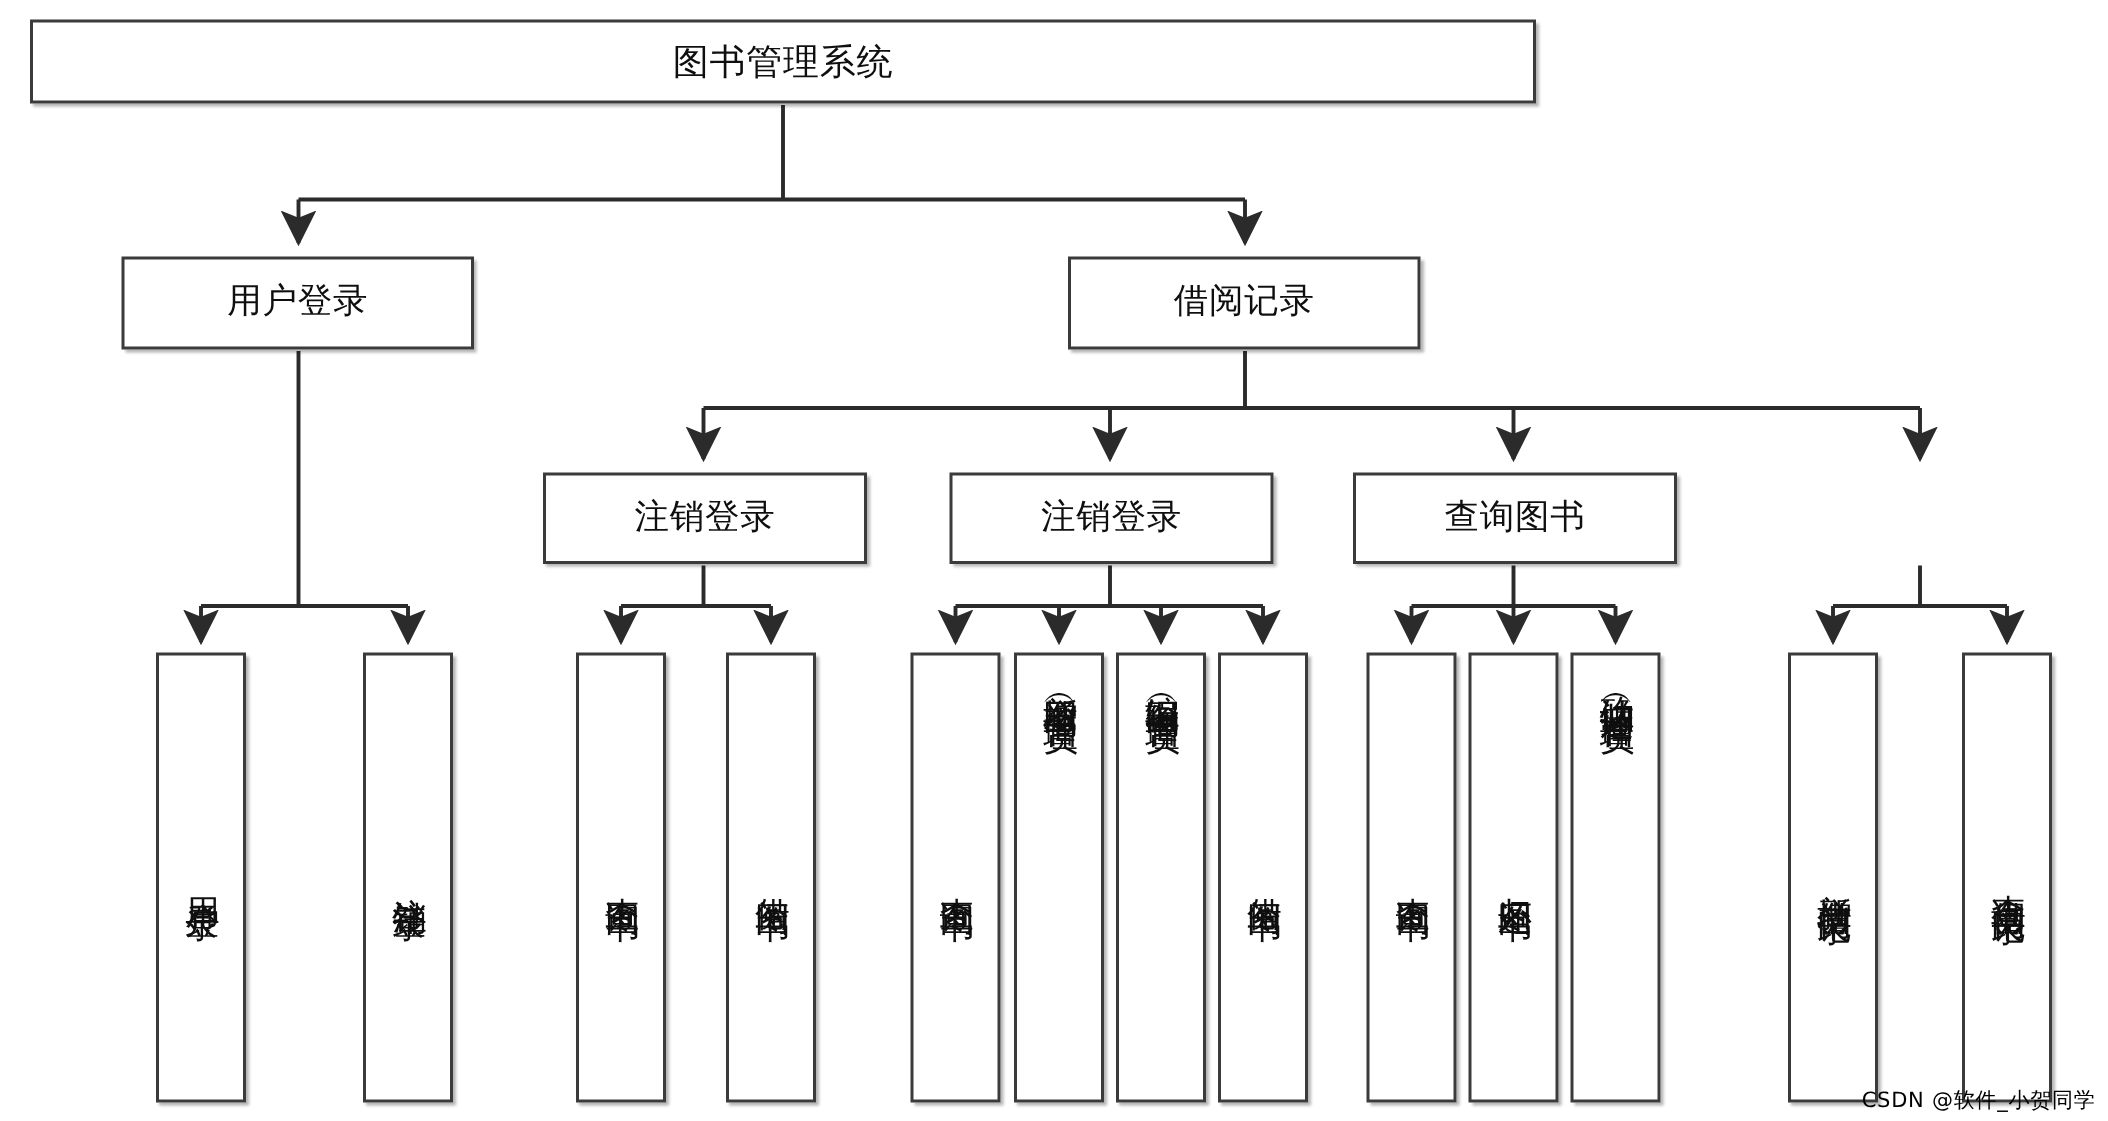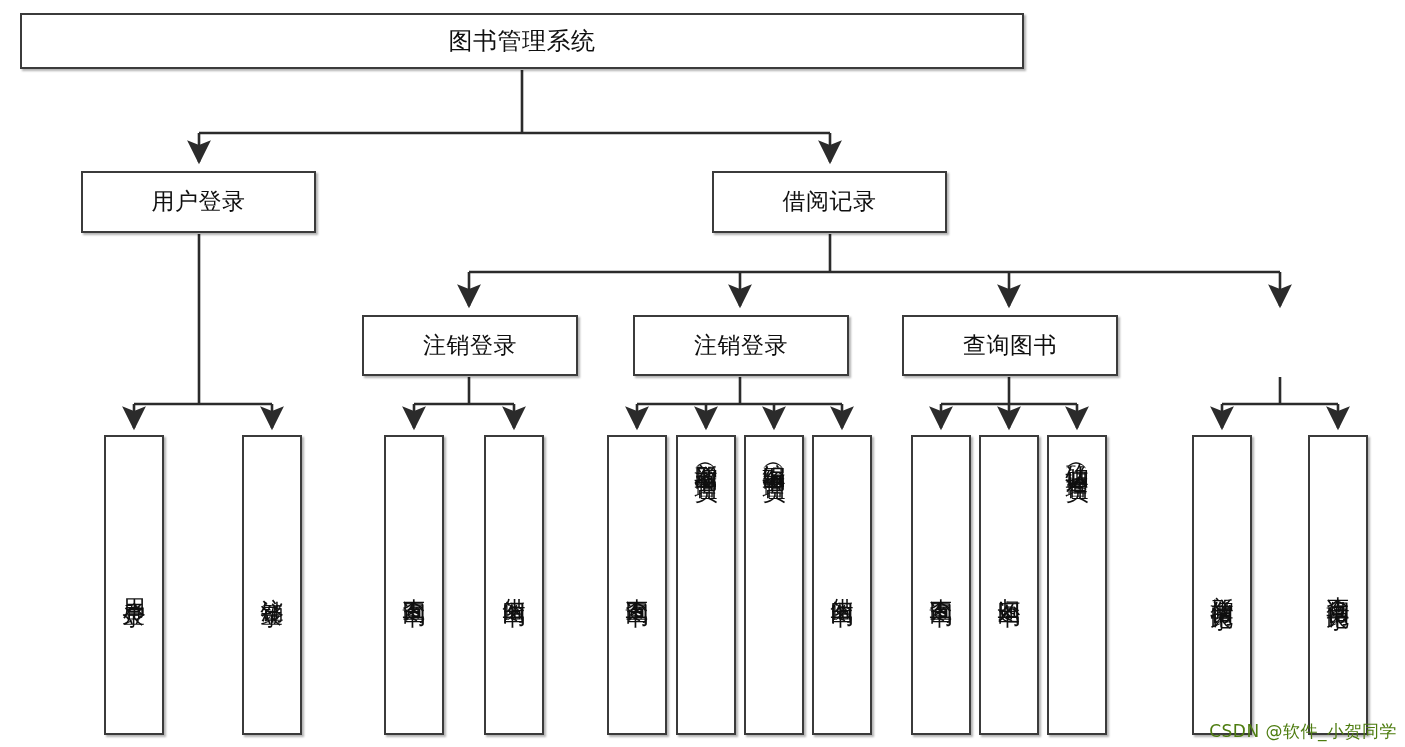--- a/index.html
+++ b/index.html
@@ -67,22 +67,22 @@
     margin: 0 auto;
   }
   .node.v.mid {
     align-items: center;
     padding-top: 0;
   }
   .watermark {
     position: absolute;
     right: 8px;
     bottom: 4px;
-    font-size: 17px;
-    color: #4d7c0f;
+    font-size: 14px;
+    color: #000000;
     letter-spacing: 0.5px;
     white-space: nowrap;
     z-index: 5;
     font-family: "DejaVu Sans", "Liberation Sans", sans-serif;
   }
 </style>
 </head>
 <body>
 
 <div id="canvas">

